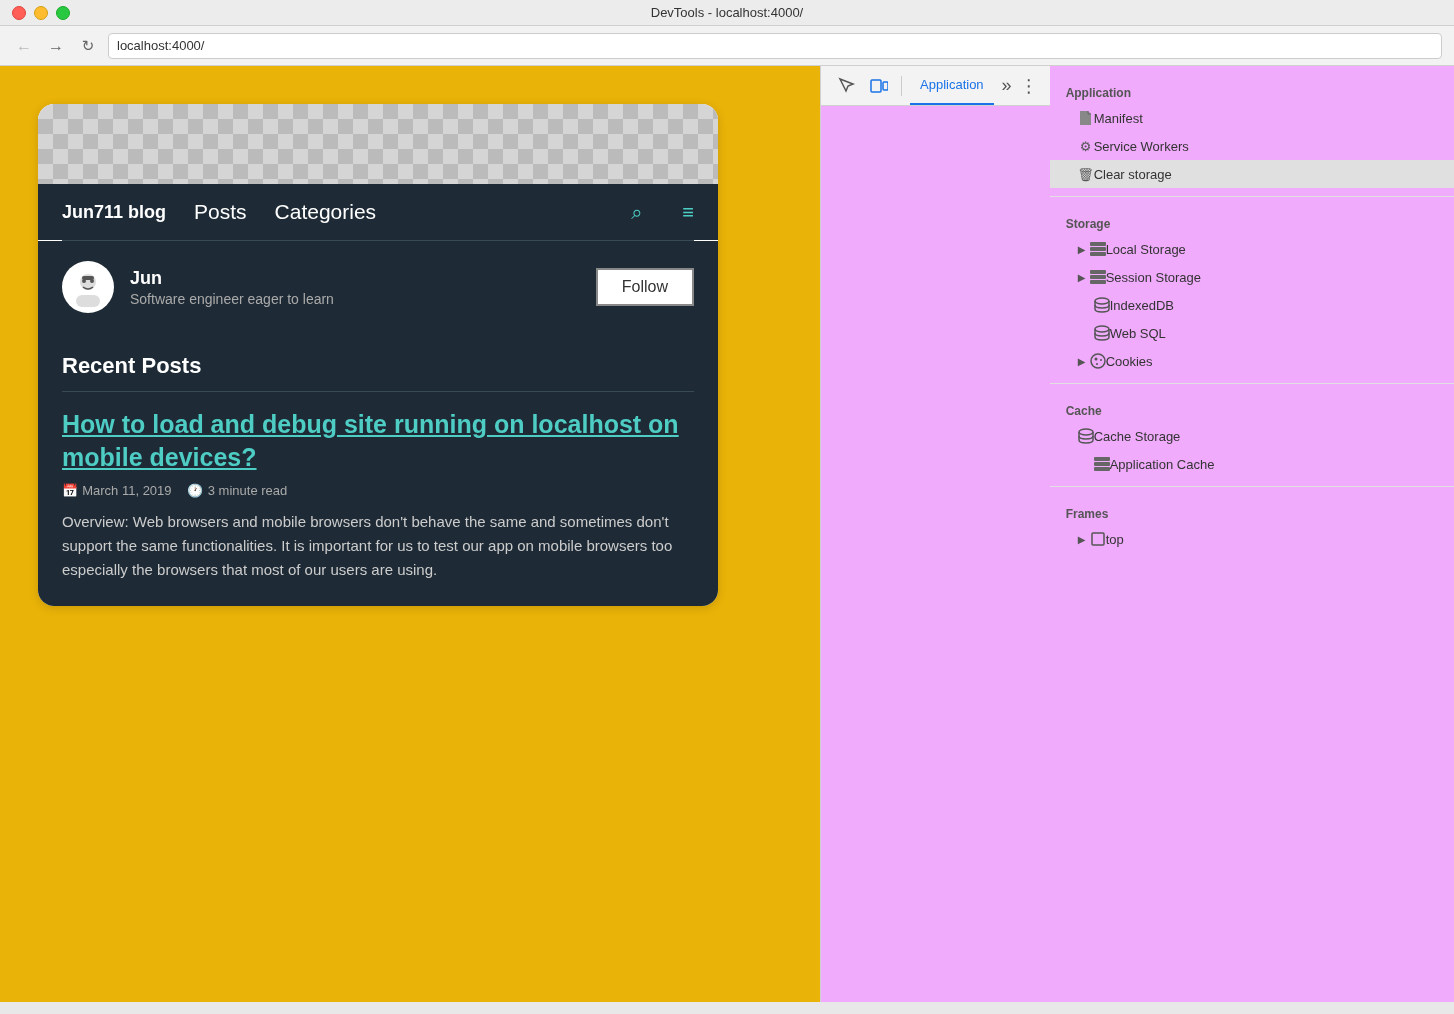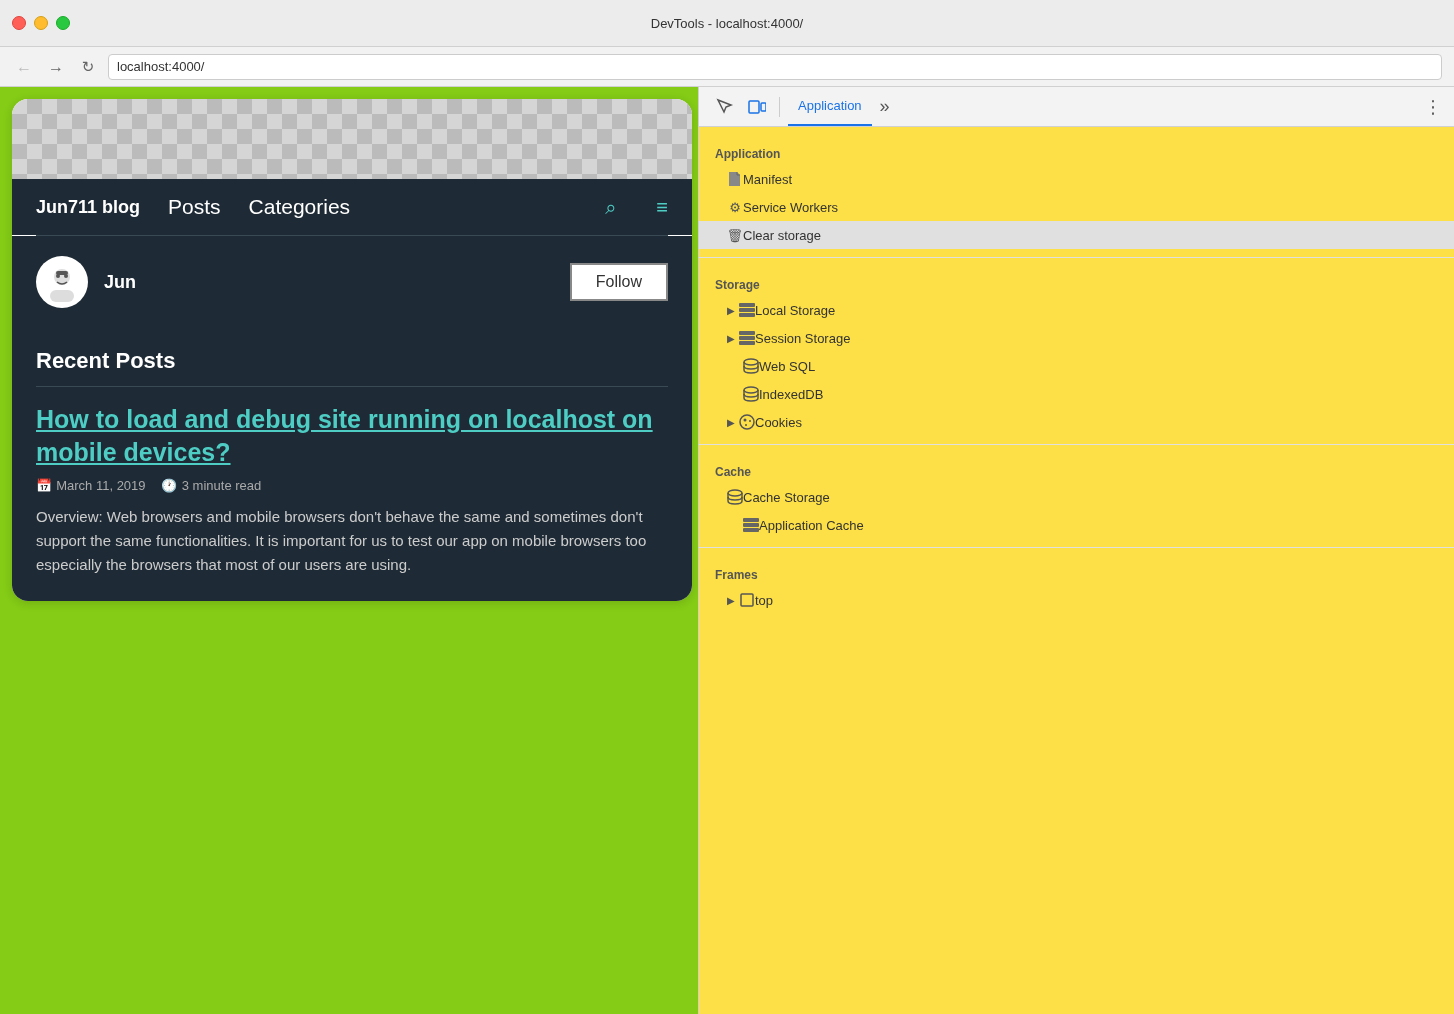--- a/index.html
+++ b/index.html
@@ -7,21 +7,21 @@
       font-family: -apple-system, BlinkMacSystemFont, 'Segoe UI', sans-serif;
       background: #e8e8e8;
       width: 1454px;
       height: 1014px;
       overflow: hidden;
     }
 
     
     .title-bar {
       background: #ececec;
-      height: 47px;
+      height: 26px;
       display: flex;
       align-items: center;
       justify-content: center;
       border-bottom: 1px solid #d0d0d0;
       position: relative;
     }
     .title-bar-title {
       font-size: 13px;
       color: #333;
       font-weight: 500;
@@ -90,23 +90,23 @@
     }
 
     
     .main-area {
       display: flex;
       height: calc(1014px - 38px - 40px);
     }
 
     
     .browser-viewport {
-      width: 698px;
-      background: #84cc16;
-      padding: 12px;
+      width: 820px;
+      background: #eab308;
+      padding: 38px;
       overflow: hidden;
     }
     .mobile-frame {
       background: white;
       border-radius: 16px;
       overflow: hidden;
       width: 680px;
       box-shadow: 0 2px 10px rgba(0,0,0,0.15);
     }
 
@@ -239,23 +239,22 @@
     .post-meta span { display: flex; align-items: center; gap: 4px; }
     .post-excerpt {
       color: #ccc;
       font-size: 15px;
       line-height: 1.6;
     }
 
     
     .devtools-panel {
       flex: 1;
-      background: #fde047;
-      display: flex;
-      flex-direction: column;
+      background: #f0abfc;
+      display: flex;
       border-left: 1px solid #d0d0d0;
     }
 
     
     .devtools-toolbar {
       background: #f3f3f3;
       border-bottom: 1px solid #d0d0d0;
       height: 40px;
       display: flex;
       align-items: center;
@@ -417,20 +416,21 @@
             <circle cx="20" cy="15" r="8" fill="#ddd"></circle>
             <rect x="8" y="28" width="24" height="12" rx="6" fill="#ddd"></rect>
             <circle cx="16" cy="14" r="2" fill="#555"></circle>
             <circle cx="24" cy="14" r="2" fill="#555"></circle>
             <path d="M15 20 Q20 24 25 20" stroke="#555" stroke-width="1.5" fill="none"></path>
             <rect x="14" y="9" width="12" height="4" rx="2" fill="#555"></rect>
           </svg>
         </div>
         <div class="profile-info">
           <div class="profile-name">Jun</div>
+          <div class="profile-bio">Software engineer eager to learn</div>
         </div>
         <button class="follow-btn">Follow</button>
       </div>
 
       <div class="posts-section">
         <div class="posts-label">Recent Posts</div>
         <div class="posts-divider"></div>
         <a class="post-title-link">How to load and debug site running on localhost on mobile devices?</a>
         <div class="post-meta">
           <span>
@@ -521,32 +521,32 @@
       </div>
 
       <div class="sidebar-item" style="padding-left: 44px;">
         <span class="item-icon">
           <svg width="16" height="16" viewBox="0 0 16 16">
             <ellipse cx="8" cy="4" rx="7" ry="3" fill="none" stroke="#555" stroke-width="1.5"></ellipse>
             <path d="M1 4 v8 Q1 15 8 15 Q15 15 15 12 V4" fill="none" stroke="#555" stroke-width="1.5"></path>
             <path d="M1 8 Q1 11 8 11 Q15 11 15 8" fill="none" stroke="#555" stroke-width="1.5"></path>
           </svg>
         </span>
-        <span>Web SQL</span>
+        <span>IndexedDB</span>
       </div>
 
       <div class="sidebar-item" style="padding-left: 44px;">
         <span class="item-icon">
           <svg width="16" height="16" viewBox="0 0 16 16">
             <ellipse cx="8" cy="4" rx="7" ry="3" fill="none" stroke="#555" stroke-width="1.5"></ellipse>
             <path d="M1 4 v8 Q1 15 8 15 Q15 15 15 12 V4" fill="none" stroke="#555" stroke-width="1.5"></path>
             <path d="M1 8 Q1 11 8 11 Q15 11 15 8" fill="none" stroke="#555" stroke-width="1.5"></path>
           </svg>
         </span>
-        <span>IndexedDB</span>
+        <span>Web SQL</span>
       </div>
 
       <div class="sidebar-item">
         <span class="arrow">▶</span>
         <span class="item-icon">
           <svg width="16" height="16" viewBox="0 0 16 16">
             <circle cx="8" cy="8" r="7" fill="none" stroke="#555" stroke-width="1.5"></circle>
             <circle cx="6" cy="6" r="1.5" fill="#555"></circle>
             <circle cx="11" cy="7" r="1" fill="#555"></circle>
             <circle cx="7" cy="11" r="1" fill="#555"></circle>

